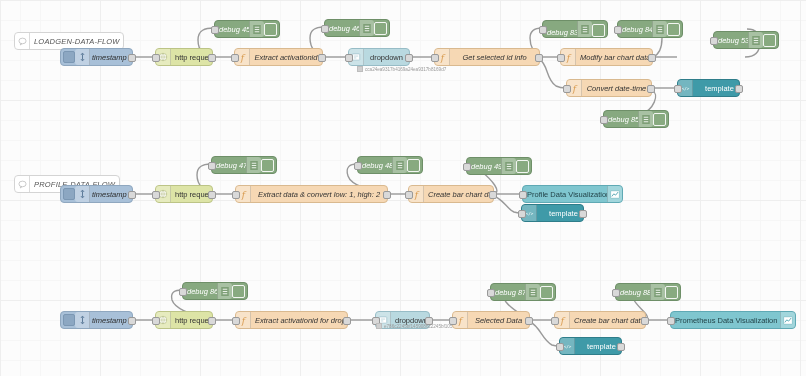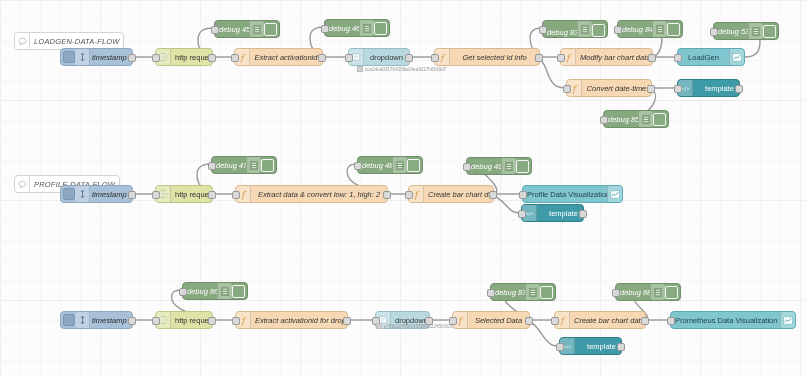--- a/index.html
+++ b/index.html
@@ -239,30 +239,20 @@
     <span class="port in"></span>
     <span class="ico-left">
       <svg width="9" height="11" viewBox="0 0 12 14">
           <text x="6" y="11" font-family="DejaVu Serif, serif" font-size="12" font-style="italic" text-anchor="middle" fill="#d89a4f">f</text>
         </svg>
     </span>
     <span class="lbl">Convert date-time</span>
     <span class="port out"></span>
   </div>
 
-  <div class="node n-chart" style="left:677px;top:48px;width:68px;">
-    <span class="port in"></span>
-    <span class="lbl">LoadGen</span>
-    <span class="ico-right">
-      <svg width="10" height="9" viewBox="0 0 16 14">
-          <rect x="1" y="1" width="14" height="12" rx="1" fill="#ffffff" stroke="#6fb3bd" stroke-width="1"></rect>
-          <path d="M3 10 L6 6 L9 8 L13 3" fill="none" stroke="#3f9aa8" stroke-width="1.3"></path>
-        </svg>
-    </span>
-  </div>
 
   <div class="node n-template" style="left:677px;top:79px;width:63px;">
     <span class="port in"></span>
     <span class="ico-left">
       <svg width="11" height="8" viewBox="0 0 18 10">
           <text x="9" y="8" font-family="DejaVu Sans Mono, monospace" font-size="7" text-anchor="middle" fill="#ffffff">&lt;/&gt;</text>
         </svg>
     </span>
     <span class="lbl">template</span>
     <span class="port out"></span>
@@ -309,21 +299,21 @@
     <span class="lbl">debug 84</span>
     <span class="ico-right">
       <svg width="8" height="9" viewBox="0 0 10 12">
           <rect x="0" y="0" width="10" height="12" fill="#7e9f77"></rect>
           <path d="M2 3h6M2 6h6M2 9h6" stroke="#e9f0e7" stroke-width="1.4"></path>
         </svg>
     </span>
     <span class="dbg-btn"></span>
   </div>
 
-  <div class="node n-debug" style="left:713px;top:22px;width:66px;justify-content:space-between;">
+  <div class="node n-debug" style="left:713px;top:31px;width:66px;justify-content:space-between;">
     <span class="port in"></span>
     <span class="lbl">debug 53</span>
     <span class="ico-right">
       <svg width="8" height="9" viewBox="0 0 10 12">
           <rect x="0" y="0" width="10" height="12" fill="#7e9f77"></rect>
           <path d="M2 3h6M2 6h6M2 9h6" stroke="#e9f0e7" stroke-width="1.4"></path>
         </svg>
     </span>
     <span class="dbg-btn"></span>
   </div>

